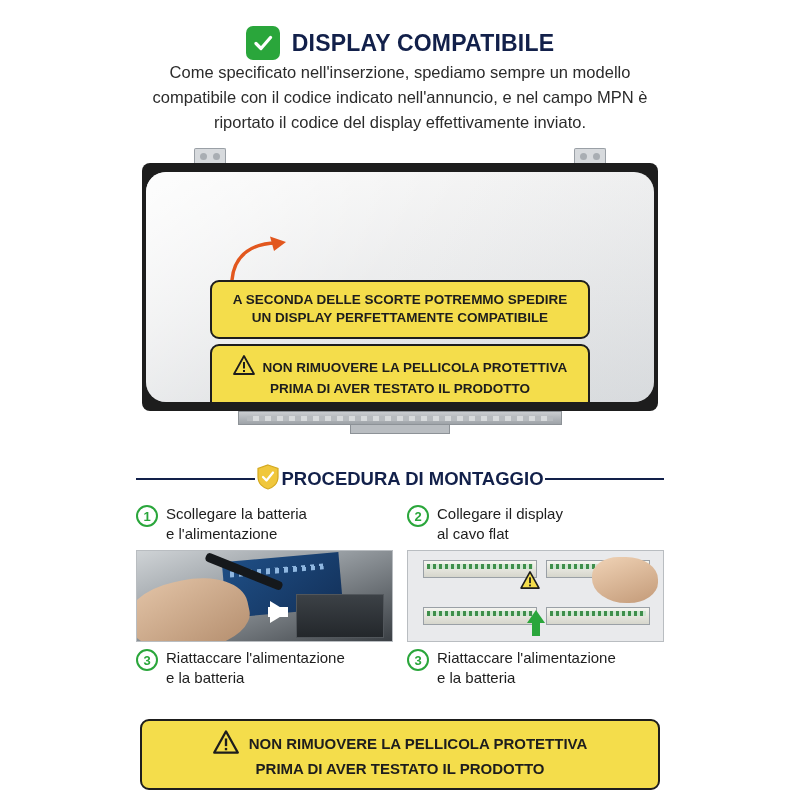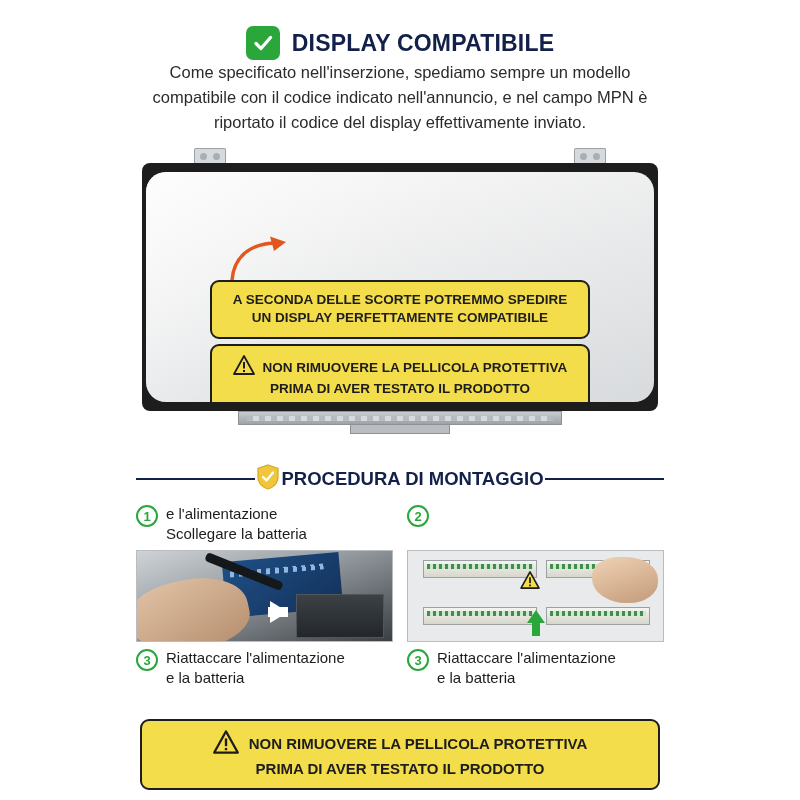--- a/index.html
+++ b/index.html
@@ -455,22 +455,22 @@
       <div class="section-title">PROCEDURA DI MONTAGGIO</div>
       <div class="rule"></div>
     </div>
 
     <div class="steps">
 
       <div class="step-col">
         <div class="step-line">
           <div class="step-num">1</div>
           <div class="step-text">
+            <div>Scollegare la batteria</div>
             <div>e l'alimentazione</div>
-            <div>Scollegare la batteria</div>
           </div>
         </div>
 
         <div class="photo left-photo">
           <div class="pcb"></div>
           <div class="battery"></div>
           <div class="yellow-tag"></div>
           <div class="tool"></div>
           <div class="hand"></div>
           <div class="white-arrow"></div>
@@ -481,20 +481,24 @@
           <div class="step-text">
             <div>Riattaccare l'alimentazione</div>
             <div>e la batteria</div>
           </div>
         </div>
       </div>
 
       <div class="step-col">
         <div class="step-line">
           <div class="step-num">2</div>
+          <div class="step-text">
+            <div>Collegare il display</div>
+            <div>al cavo flat</div>
+          </div>
         </div>
 
         <div class="photo right-photo">
           <div class="flat-strip" style="left:6%; top:10%; width:44%; height:18%;">
             <div class="teeth"></div>
           </div>
           <div class="flat-strip" style="left:54%; top:10%; width:40%; height:18%;">
             <div class="teeth"></div>
           </div>
           <div class="flat-strip" style="left:6%; top:62%; width:44%; height:18%;">

